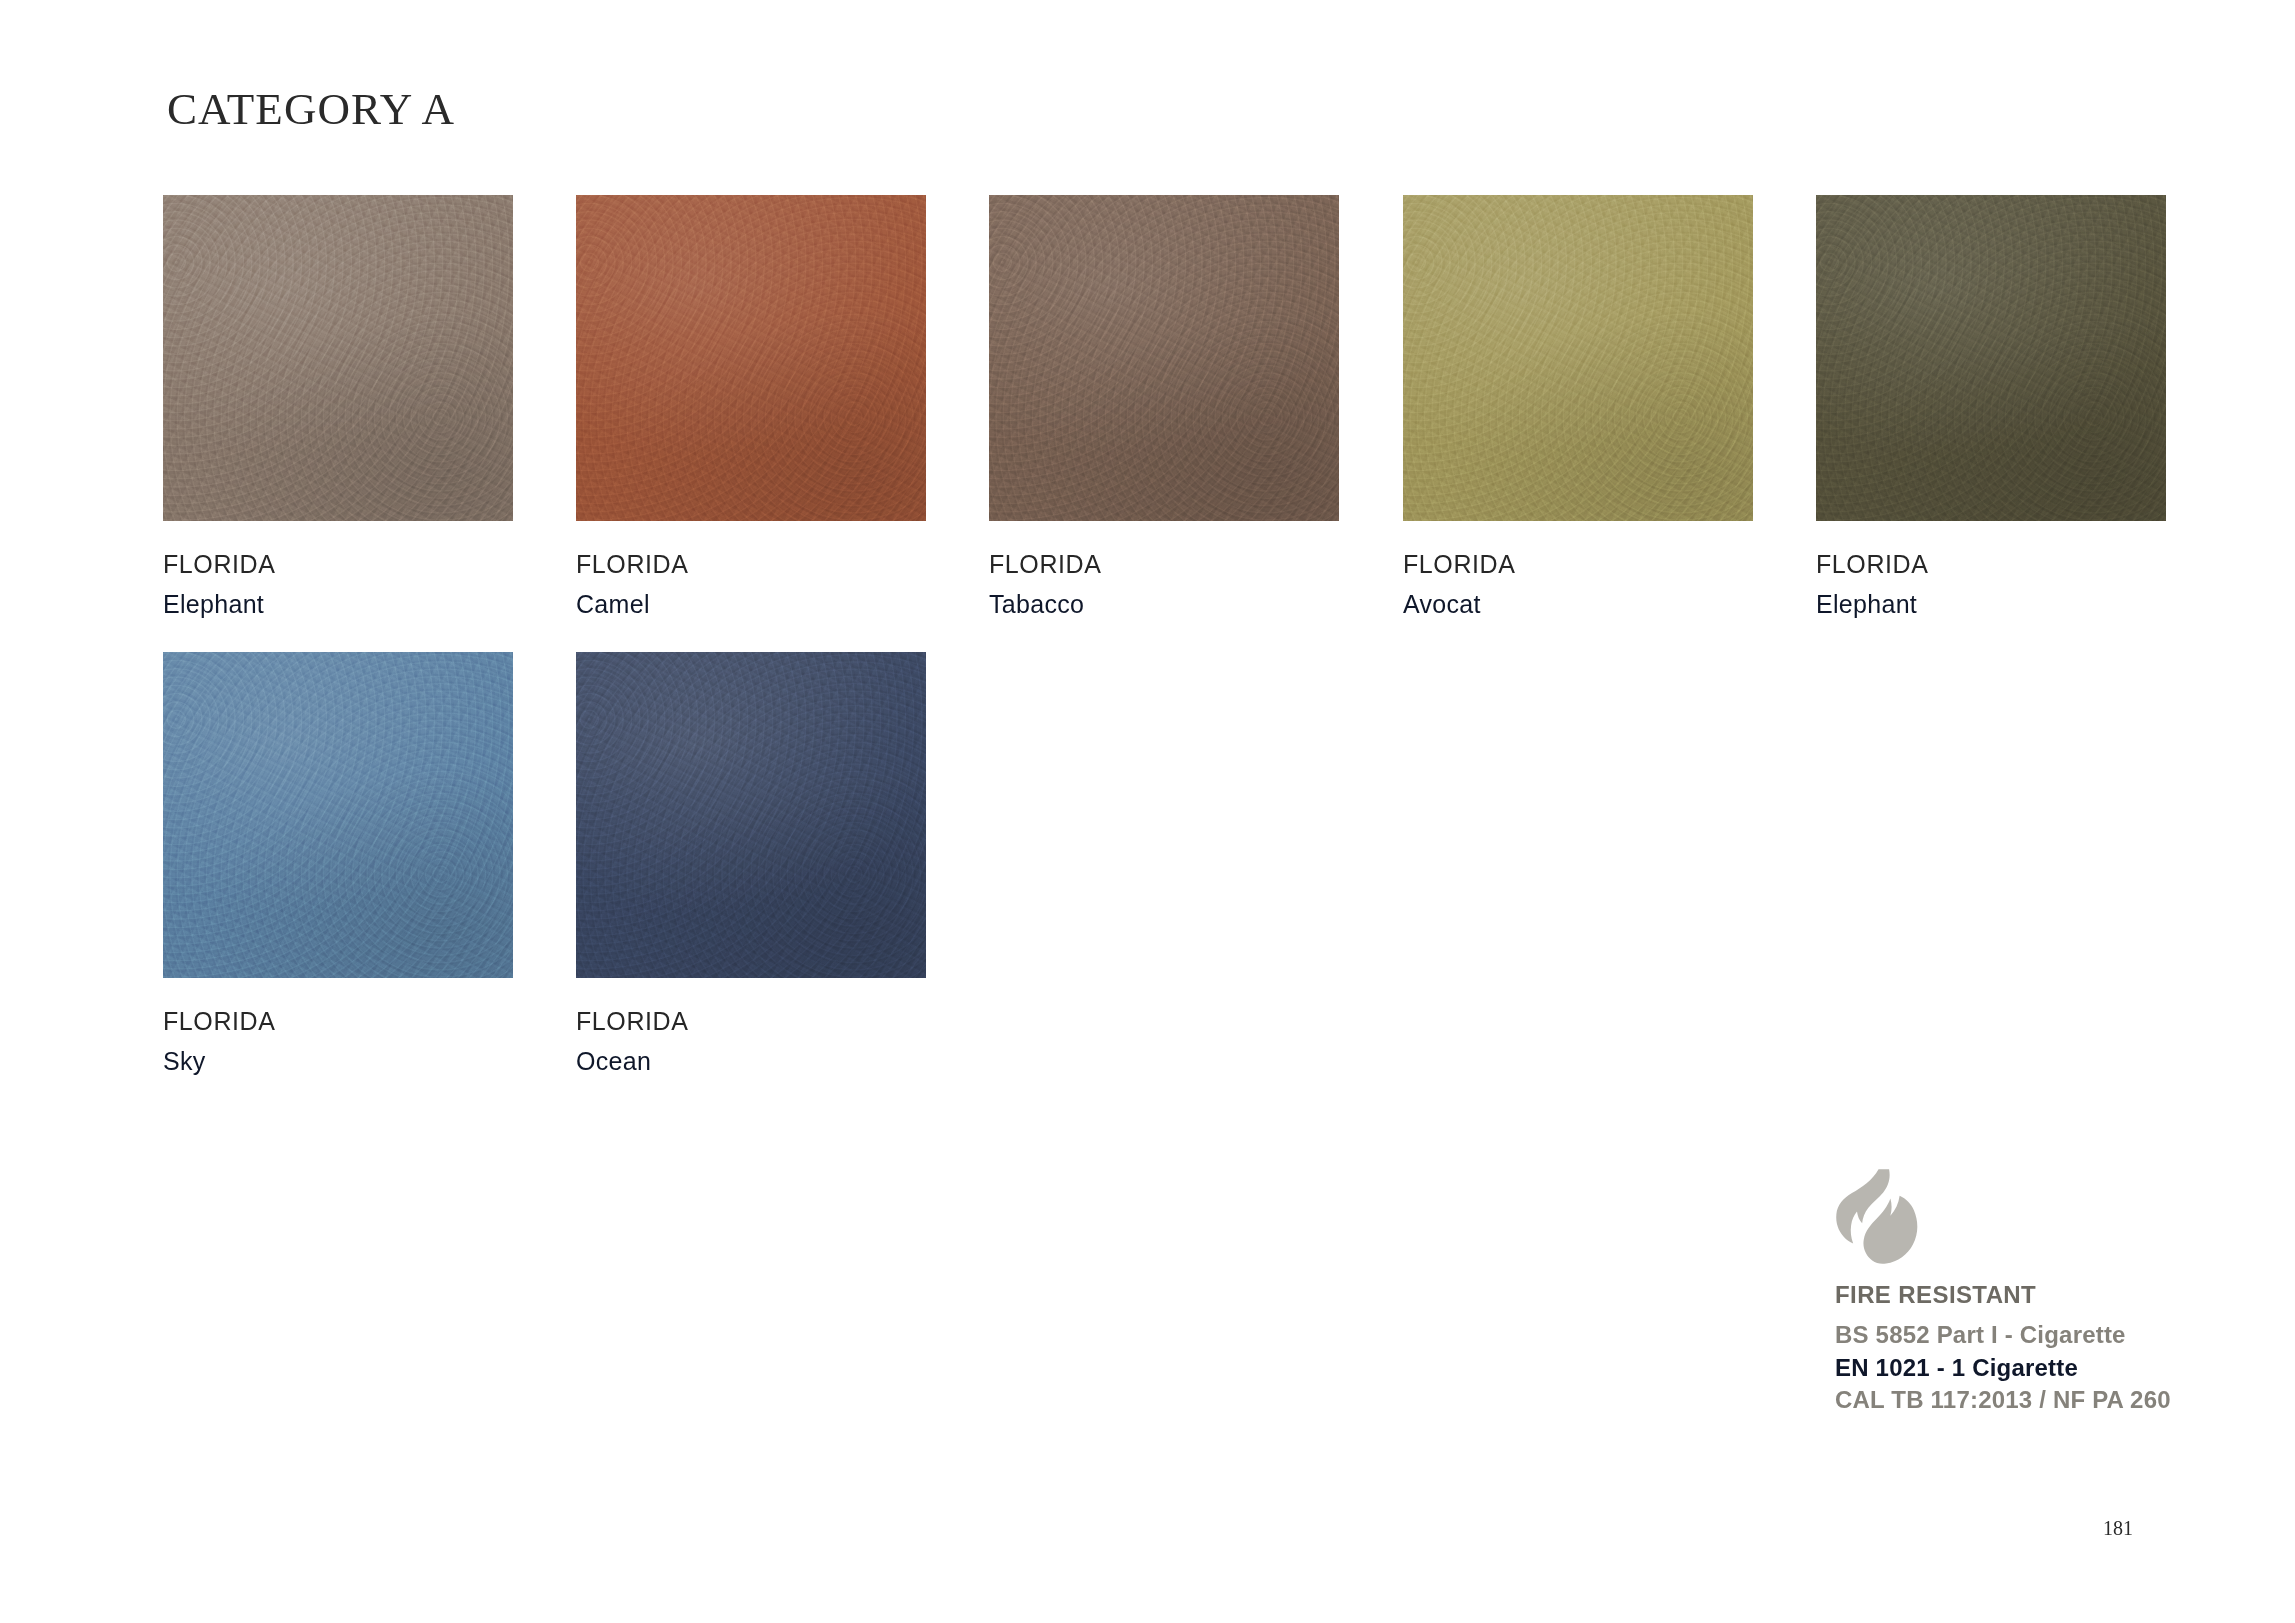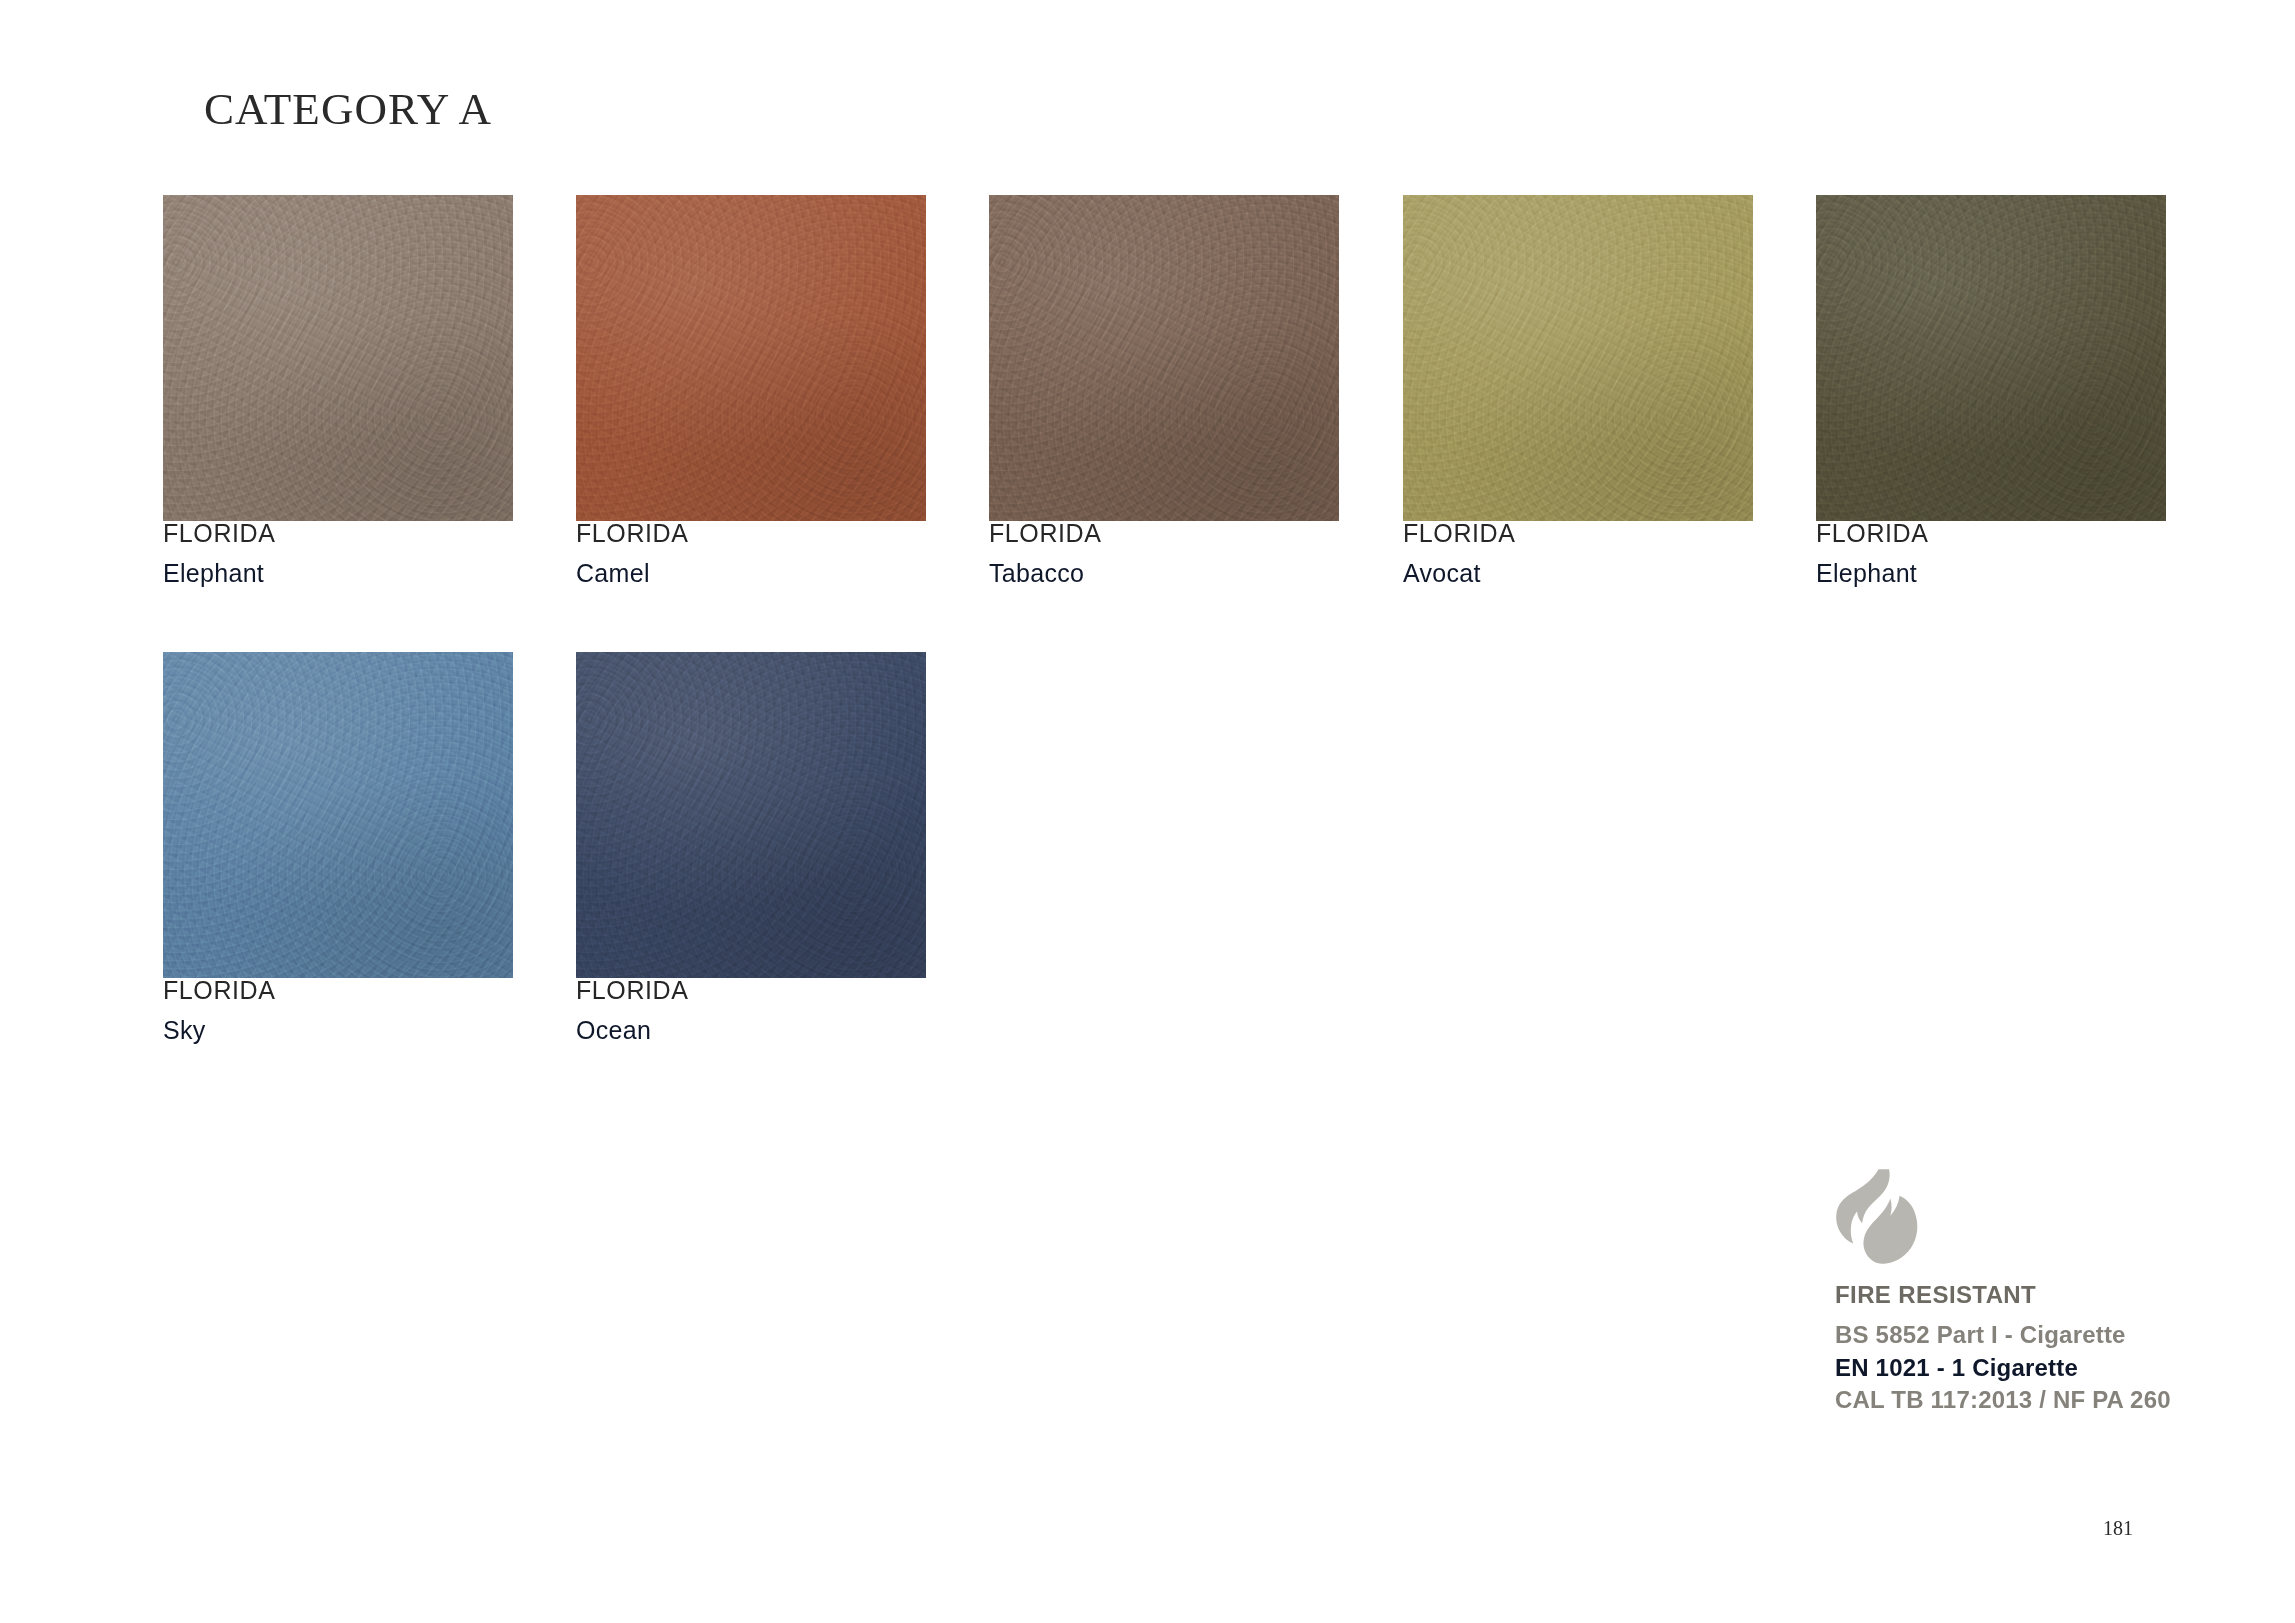--- a/index.html
+++ b/index.html
@@ -21,21 +21,20 @@
     overflow: hidden;
   }
 
   
   .page-header {
     position: absolute;
     left: 0;
     top: 0;
     width: 1833px;
     height: 184px;
-    margin-left: 37px;
   }
   .page-title {
     position: absolute;
     left: 167px;
     top: 83px;
     font-family: "Liberation Serif", serif;
     font-size: 45px;
     font-weight: 400;
     letter-spacing: 1.1px;
     color: #2a2a2a;
@@ -110,20 +109,21 @@
         rgba(255,255,255,0.10) 0%, rgba(255,255,255,0.0) 58%),
       radial-gradient(ellipse 110% 80% at 80% 85%,
         rgba(0,0,0,0.09) 0%, rgba(0,0,0,0.0) 62%),
       linear-gradient(168deg,
         rgba(255,255,255,0.05) 0%,
         rgba(255,255,255,0.0) 42%,
         rgba(0,0,0,0.055) 100%);
   }
 
   .swatch-caption {
+    margin-top: 31px;
     line-height: 1.0;
   }
   .swatch-brand {
     font-size: 25px;
     font-weight: 300;
     letter-spacing: 0.6px;
     color: #262626;
     white-space: nowrap;
   }
   .swatch-name {

